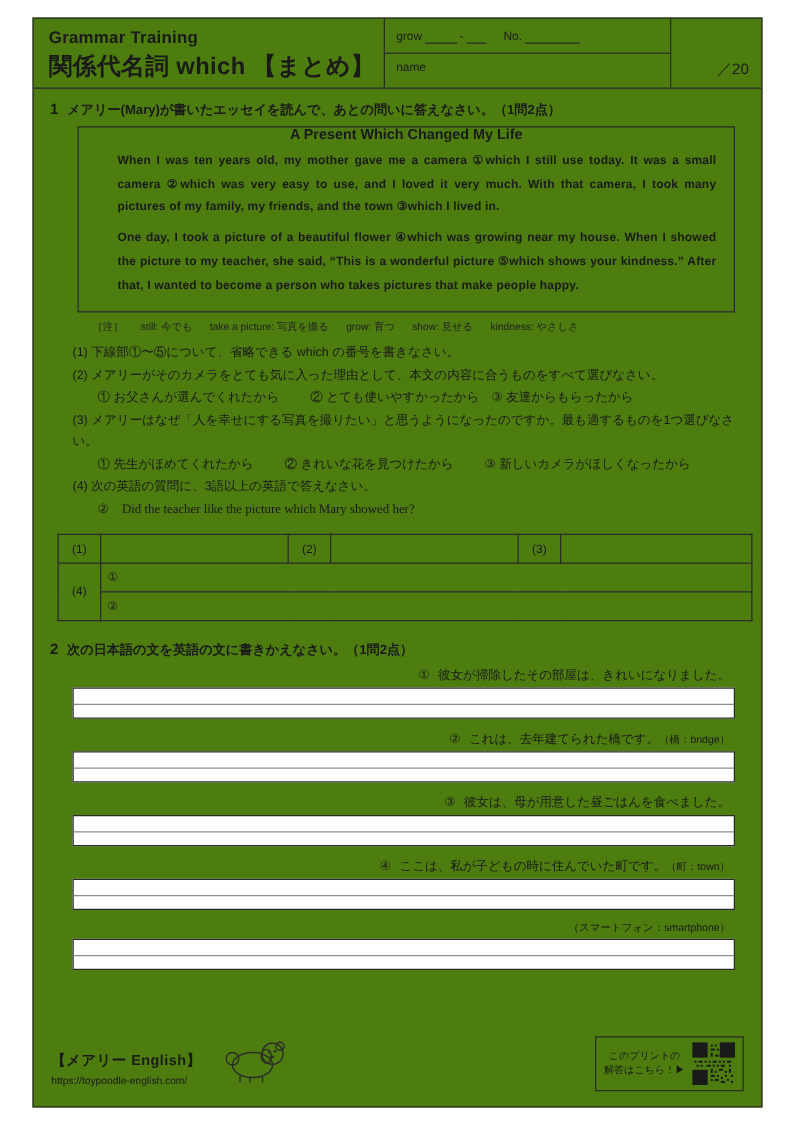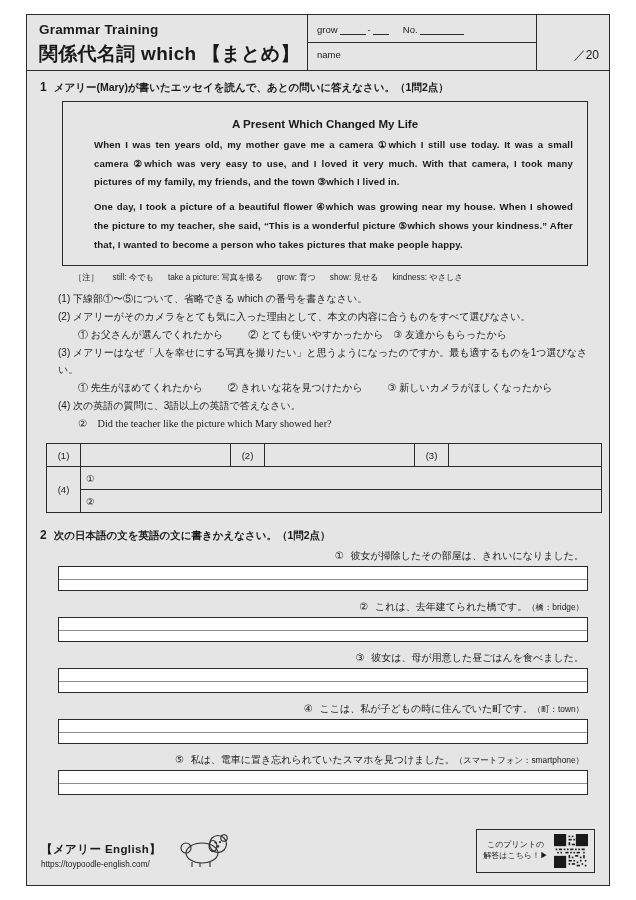--- a/index.html
+++ b/index.html
@@ -12,21 +12,21 @@
     font-family: "Liberation Sans", sans-serif;
     color: #1a1a1a;
     position: relative;
     overflow: hidden;
   }
   .page {
     position: absolute;
     left: 26px; top: 14px;
     width: 584px; height: 872px;
     border: 1px solid #2b2b2b;
-    background: #e5e5e5;
+    background: #4d7c0f;
   }
   
   .header {
     display: flex;
     border-bottom: 1px solid #2b2b2b;
     height: 56px;
   }
   .header-title {
     flex: 0 0 281px;
     padding: 5px 0 0 12px;
@@ -70,21 +70,21 @@
   .body { padding: 9px 13px 0 13px; }
   .q-head {
     display: flex; align-items: baseline; gap: 7px;
     font-size: 10.5px; font-weight: bold;
     margin-bottom: 6px;
   }
   .q-num { font-size: 12px; font-weight: bold; }
   .passage {
     border: 1px solid #2b2b2b;
     margin: 4px 8px 0 22px;
-    padding: 16px 14px 11px 14px;
+    padding: 0 14px 11px 14px;
   }
   .passage-title {
     text-align: center;
     font-weight: bold;
     font-size: 11.5px;
     margin-bottom: 6px;
   }
   .passage p {
     margin: 0 0 6px 0;
     font-size: 9.6px;
@@ -307,24 +307,20 @@
     <div class="item">
       <span>
         <span>④</span>
         <span style="margin-left:4px">ここは、私が子どもの時に住んでいた町です。</span>
       </span>
       <span class="hint">（町：town）</span>
     </div>
     <div class="writelines"></div>
 
     <div class="item">
-      <span>
-        <span>⑤</span>
-        <span style="margin-left:4px">私は、電車に置き忘れられていたスマホを見つけました。</span>
-      </span>
       <span class="hint">（スマートフォン：smartphone）</span>
     </div>
     <div class="writelines"></div>
 
   </div>
 
   <div class="footer">
     <div class="brand">
       <div class="name">【メアリー English】</div>
       <div class="url">https://toypoodle-english.com/</div>

